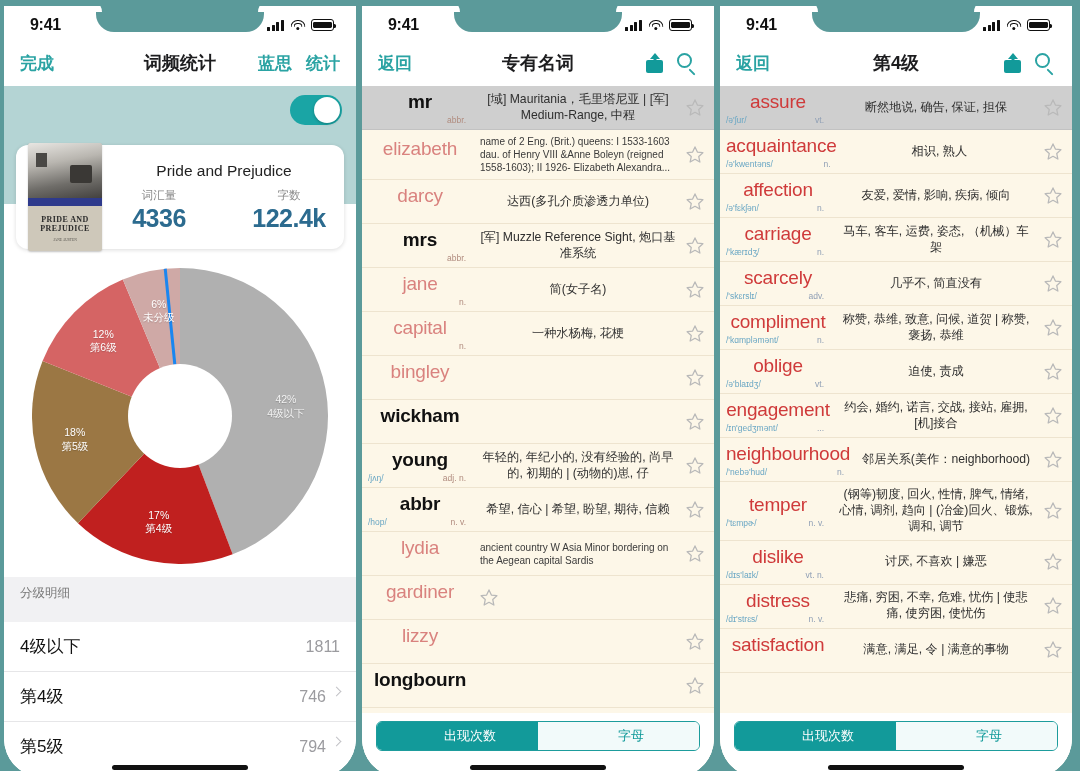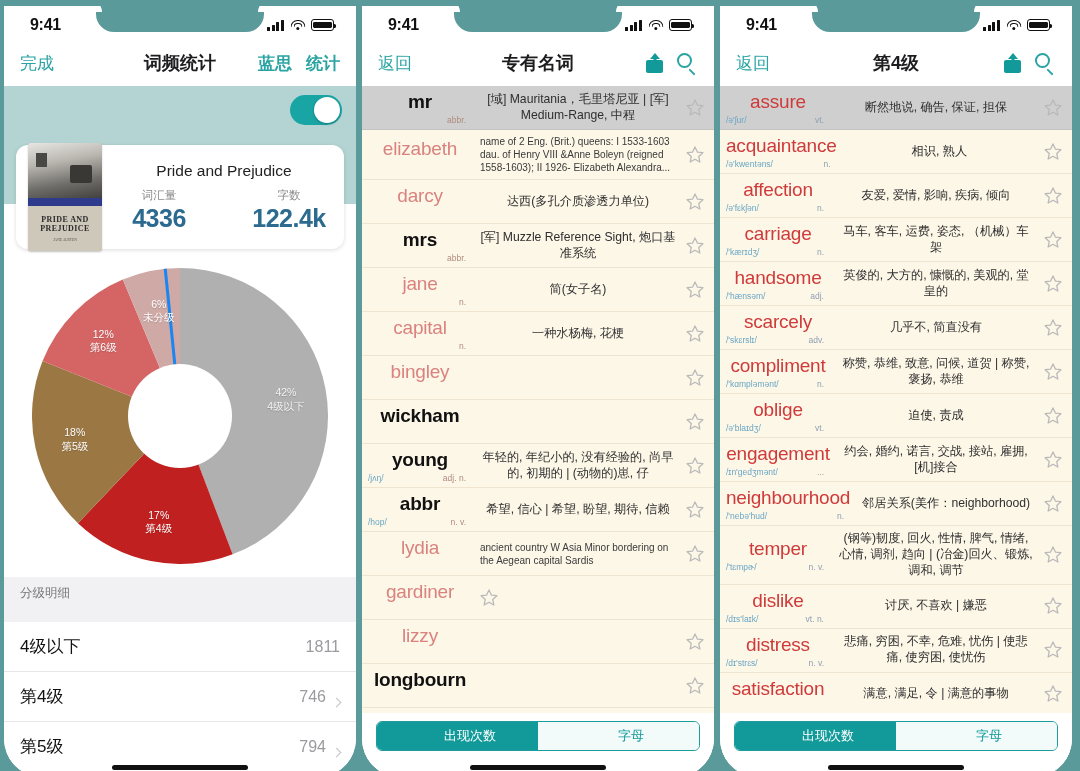--- a/index.html
+++ b/index.html
@@ -60,21 +60,21 @@
   .batt:after{ content:""; position:absolute; right:-3.4px; top:3.4px; width:2px;height:4.4px;
     background:#111; border-radius:0 1.5px 1.5px 0; }
   .batt i{ position:absolute; inset:1.4px; background:#111; border-radius:1.4px; }
 
   
   .navbar{
     position:relative; z-index:20;
     height:46px; display:flex; align-items:center; justify-content:space-between;
     padding:0 16px; background:#fff;
   }
-  .nav-left{ color:#2aa3a3; font-size:17px; font-weight:400; white-space:nowrap;text-align:center; }
+  .nav-left{ color:#2aa3a3; font-size:17px; font-weight:700; white-space:nowrap;text-align:center; }
   .nav-title{ font-size:18px; font-weight:700; color:#1d1d1f; position:absolute;
     left:50%; transform:translateX(-50%); white-space:nowrap; }
   .nav-right{ display:flex; align-items:center; gap:14px; color:#2aa3a3;
     font-size:17px; font-weight:600; white-space:nowrap;}
   .nav-right .blue{ color:#2aa3a3; }
   .ico-share{ width:17px;height:20px; position:relative; display:inline-block; }
   .ico-share .box{ position:absolute; bottom:0; left:0; width:17px;height:13px;
     background:#129a9a; border-radius:2px; }
   .ico-share .arrow{ position:absolute; top:0; left:50%; transform:translateX(-50%);
     width:0;height:0; border-left:5px solid transparent; border-right:5px solid transparent;
@@ -128,21 +128,21 @@
     height:322px; display:flex; align-items:center; justify-content:center; }
   .chart{ position:relative; width:296px;height:296px; }
   .pielabel{ position:absolute; color:#fff; font-size:10.5px; text-align:center;
     line-height:1.25; text-shadow:0 1px 1px rgba(0,0,0,.18); font-weight:500;}
   .pielabel.dim{ color:#f2f2f2; }
 
   .sectionhdr{ background:#f1f1f3; padding:8px 16px 20px; font-size:12.5px; color:#777; }
   .lrow{ display:flex; align-items:center; justify-content:space-between;
     padding:0 16px; height:50px; border-bottom:1px solid #e6e6e8; background:#fff; }
   .lrow .nm{ font-size:17px; color:#111; }
-  .lrow .rt{ display:flex; align-items:flex-end; gap:7px; font-size:16px; color:#9b9b9f; }
+  .lrow .rt{ display:flex; align-items:flex-start; gap:7px; font-size:16px; color:#9b9b9f; }
   .chev{ width:7px;height:7px; border-right:1.8px solid #c2c2c6; border-top:1.8px solid #c2c2c6;
     transform:rotate(45deg); }
 
   .homebar{ position:absolute; bottom:7px; left:50%; transform:translateX(-50%);
     width:136px;height:5px; background:#111; border-radius:3px; z-index:50; }
 
   
   .wlist{ position:relative; height:calc(771px - 34px - 46px - 6px); overflow:hidden; background:#fdf7e8; }
   .wrow{ display:flex; align-items:center; gap:6px; padding:5px 8px 5px 6px;
     border-bottom:1px solid #eee4cf; background:#fdf7e8; min-height:44px; }
@@ -248,21 +248,21 @@
                 <path d="M 148 148 L 148 0 A 148 148 0 0 1 200.65748934453242 286.3155407607202 Z" fill="#b0b0b0"></path>
                 <path d="M 148 148 L 200.65748934453242 286.3155407607202 A 148 148 0 0 1 45.97569545045231 255.21493030908124 Z" fill="#c0201f"></path>
                 <path d="M 148 148 L 45.97569545045231 255.21493030908124 A 148 148 0 0 1 10.574002303523315 93.06280716010338 Z" fill="#9b7744"></path>
                 <path d="M 148 148 L 10.574002303523315 93.06280716010338 A 148 148 0 0 1 90.79812294471701 11.501116263347086 Z" fill="#d56464"></path>
                 <path d="M 148 148 L 90.79812294471701 11.501116263347086 A 148 148 0 0 1 147.99999999999997 0 Z" fill="#cfa9a6"></path>
                 <line x1="148" y1="148" x2="133.22465433626942" y2="0.739383538852195" stroke="#1b86f0" stroke-width="3"></line>
               </g>
             <circle cx="148" cy="148" r="52" fill="#ffffff"></circle>
           </svg>
           <div id="pielabels">
-              <div class="pielabel dim" style="left: 253.904px; top: 131px; transform: translate(-50%, -50%);">
+              <div class="pielabel dim" style="left: 253.904px; top: 138px; transform: translate(-50%, -50%);">
                 <div>42%</div>
                 <div>4级以下</div>
               </div>
               <div class="pielabel" style="left: 126.774px; top: 253.567px; transform: translate(-50%, -50%);">
                 <div>17%</div>
                 <div>第4级</div>
               </div>
               <div class="pielabel" style="left: 42.7981px; top: 170.968px; transform: translate(-50%, -50%);">
                 <div>18%</div>
                 <div>第5级</div>
@@ -662,35 +662,20 @@
             </div>
             <div class="wdef">马车, 客车, 运费, 姿态, （机械）车架</div>
             <div class="star">
               <svg viewBox="0 0 24 24" fill="none" stroke="#b9b9b9" stroke-width="1.4" stroke-linejoin="round">
                 <path d="M12 3.2l2.6 5.6 6 .7-4.5 4.2 1.2 6-5.3-3-5.3 3 1.2-6L3.4 9.5l6-.7z"></path>
               </svg>
             </div>
           </div>
           <div class="wrow red">
             <div class="wleft">
-              <div class="wword">handsome</div>
-              <div class="wmeta">
-                <span class="wphon">/'hænsəm/</span>
-                <span class="wpos">adj.</span>
-              </div>
-            </div>
-            <div class="wdef">英俊的, 大方的, 慷慨的, 美观的, 堂皇的</div>
-            <div class="star">
-              <svg viewBox="0 0 24 24" fill="none" stroke="#b9b9b9" stroke-width="1.4" stroke-linejoin="round">
-                <path d="M12 3.2l2.6 5.6 6 .7-4.5 4.2 1.2 6-5.3-3-5.3 3 1.2-6L3.4 9.5l6-.7z"></path>
-              </svg>
-            </div>
-          </div>
-          <div class="wrow red">
-            <div class="wleft">
               <div class="wword">scarcely</div>
               <div class="wmeta">
                 <span class="wphon">/'skɛrslɪ/</span>
                 <span class="wpos">adv.</span>
               </div>
             </div>
             <div class="wdef">几乎不, 简直没有</div>
             <div class="star">
               <svg viewBox="0 0 24 24" fill="none" stroke="#b9b9b9" stroke-width="1.4" stroke-linejoin="round">
                 <path d="M12 3.2l2.6 5.6 6 .7-4.5 4.2 1.2 6-5.3-3-5.3 3 1.2-6L3.4 9.5l6-.7z"></path>

